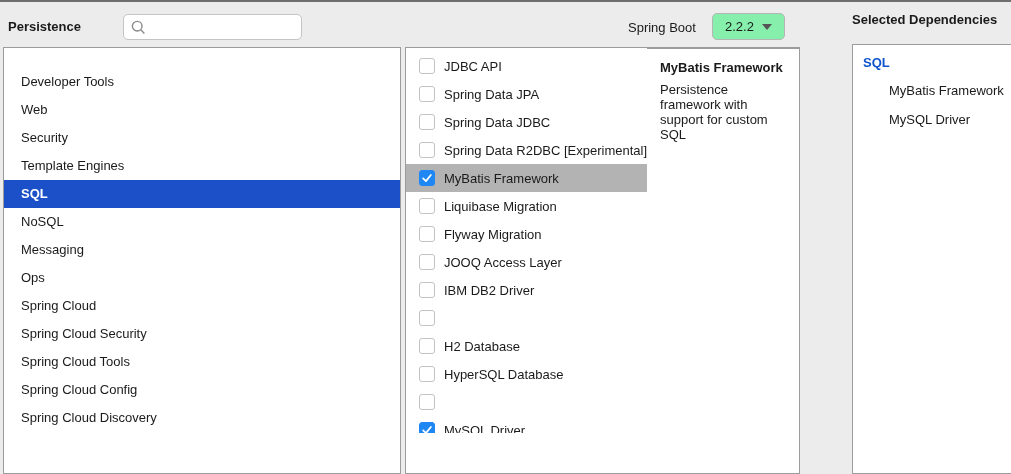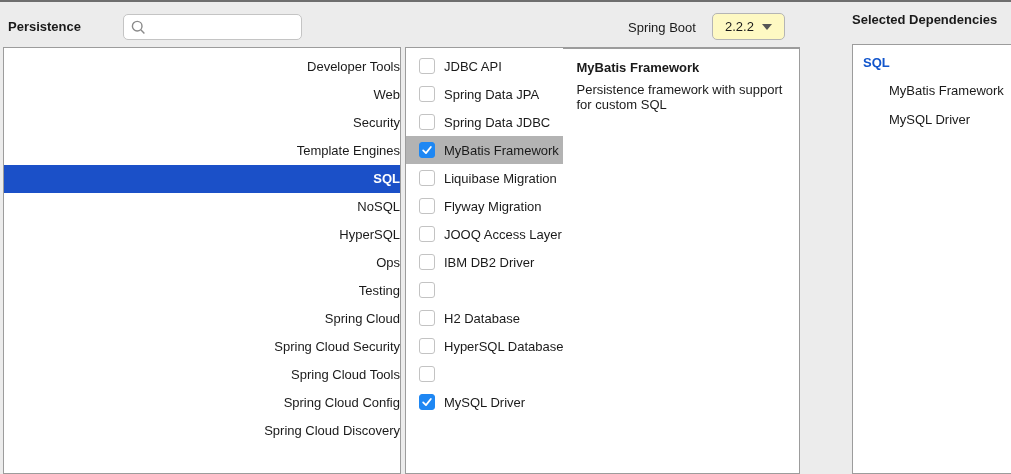--- a/index.html
+++ b/index.html
@@ -22,34 +22,34 @@
     display:flex; align-items:center; padding-left:7px;
   }
   .search-box svg { flex:none; }
   .search-box input {
     flex:1; border:none; outline:none; background:transparent;
     font-family:inherit; font-size:13px; height:100%; padding:0 6px; color:#1a1a1a;
   }
   .sb-label { position:absolute; left:628px; top:20px;text-align:center; }
   .version-dropdown {
     position:absolute; left:712px; top:13px; width:73px; height:27px;
-    background:#fef9c3; border:1px solid #b5b5b5; border-radius:5px;
+    background:#86efac; border:1px solid #b5b5b5; border-radius:5px;
     display:flex; align-items:center; justify-content:center; gap:8px;
     cursor:default;
   }
   .chevron-down {
     width:0; height:0;
     border-left:5px solid transparent; border-right:5px solid transparent;
     border-top:6px solid #555;
   }
 
   
   .categories-panel {
     position:absolute; left:3px; top:47px; width:398px; height:427px;
-    background:#fff; border:1px solid #9c9c9c; overflow:hidden; padding-top:5px;text-align:right;
+    background:#fff; border:1px solid #9c9c9c; overflow:hidden; padding-top:20px;
   }
   .category-row { height:28px; line-height:28px; padding-left:17px; white-space:nowrap; }
   .category-row.selected {
     background:var(--selection-blue); color:#fff; font-weight:bold;
   }
 
   
   .deps-panel {
     position:absolute; left:405px; top:47px; width:395px; height:427px;
     background:#fff; border:1px solid #9c9c9c; overflow:hidden;
@@ -118,27 +118,24 @@
     <div class="category-row">
     <span>Template Engines</span>
   </div>
     <div class="category-row selected">
     <span>SQL</span>
   </div>
     <div class="category-row">
     <span>NoSQL</span>
   </div>
     <div class="category-row">
-    <span>HyperSQL</span>
+    <span>Messaging</span>
   </div>
     <div class="category-row">
     <span>Ops</span>
-  </div>
-    <div class="category-row">
-    <span>Testing</span>
   </div>
     <div class="category-row">
     <span>Spring Cloud</span>
   </div>
     <div class="category-row">
     <span>Spring Cloud Security</span>
   </div>
     <div class="category-row">
     <span>Spring Cloud Tools</span>
   </div>
@@ -162,20 +159,26 @@
     <span class="checkbox">
       
     </span>
     <span class="dep-label">Spring Data JPA</span>
   </div>
       <div class="dep-row">
     <span class="checkbox">
       
     </span>
     <span class="dep-label">Spring Data JDBC</span>
+  </div>
+      <div class="dep-row">
+    <span class="checkbox">
+      
+    </span>
+    <span class="dep-label">Spring Data R2DBC [Experimental]</span>
   </div>
       <div class="dep-row highlighted">
     <span class="checkbox checked">
       <svg width="16" height="16" viewBox="0 0 16 16">
         <polyline points="3.6,8.4 6.8,11.6 12.4,4.6" fill="none" stroke="#fff" stroke-width="2" stroke-linecap="round" stroke-linejoin="round"></polyline>
       </svg>
     </span>
     <span class="dep-label">MyBatis Framework</span>
   </div>
       <div class="dep-row">

